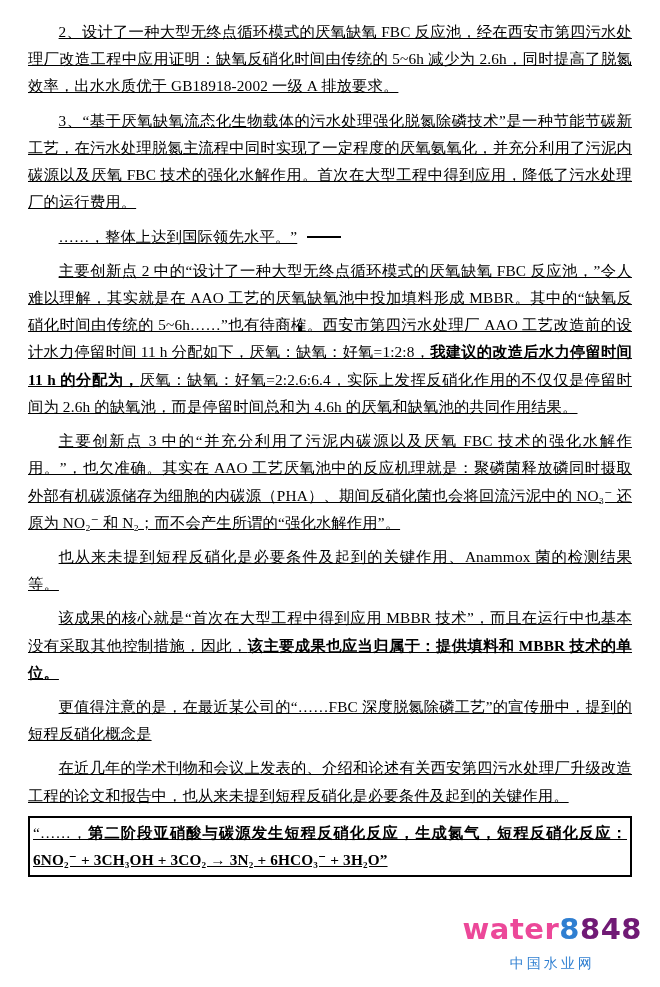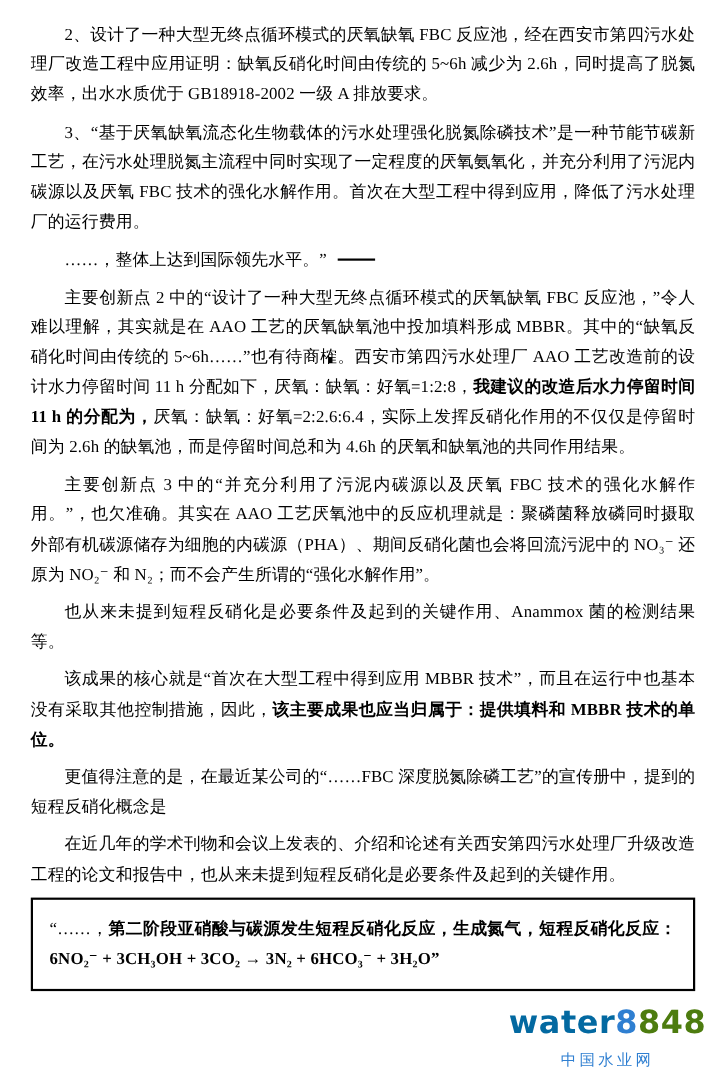--- a/index.html
+++ b/index.html
@@ -15,20 +15,21 @@
     color: #000000;
     overflow: hidden;
   }
   #page {
     position: absolute;
     left: 0; top: 0;
     width: 660px;
     height: 987px;
     box-sizing: border-box;
     padding: 18px 28px 10px 28px;
+    text-decoration: underline;
   }
   p {
     margin: 0 0 7px 0;
     font-size: 15.3px;
     line-height: 1.78;
     text-align: justify;
     text-justify: inter-ideograph;
     letter-spacing: 0.15px;
   }
   p.ind {
@@ -44,40 +45,40 @@
     vertical-align: 4px;
     margin-left: 10px;
   }
   .boxed {
     display: block;
     border: 2px solid #000;
     padding: 1px 3px 2px 3px;
     margin-top: 2px;
   }
   .boxed p {
-    margin: 12px;
+    margin: 0;
   }
   
   #wm {
     position: absolute;
     right: 18px;
     bottom: 14px;
     text-align: center;
     pointer-events: none;
   }
   #wm .wm-main {
     font-family: "DejaVu Sans", sans-serif;
     font-weight: bold;
     font-size: 29px;
     letter-spacing: 0.5px;
     line-height: 1;
   }
-  #wm .wm-main .w1 { color: #0369a1; }
+  #wm .wm-main .w1 { color: #ec4899; }
   #wm .wm-main .w2 { color: #2f7fd1; }
-  #wm .wm-main .w3 { color: #4d7c0f; }
+  #wm .wm-main .w3 { color: #701a75; }
   #wm .wm-sub {
     font-family: "Liberation Sans", sans-serif;
     font-size: 14px;
     color: #2f7fd1;
     letter-spacing: 3px;
     margin-top: 11px;
   }
 </style>
 </head>
 <body>

